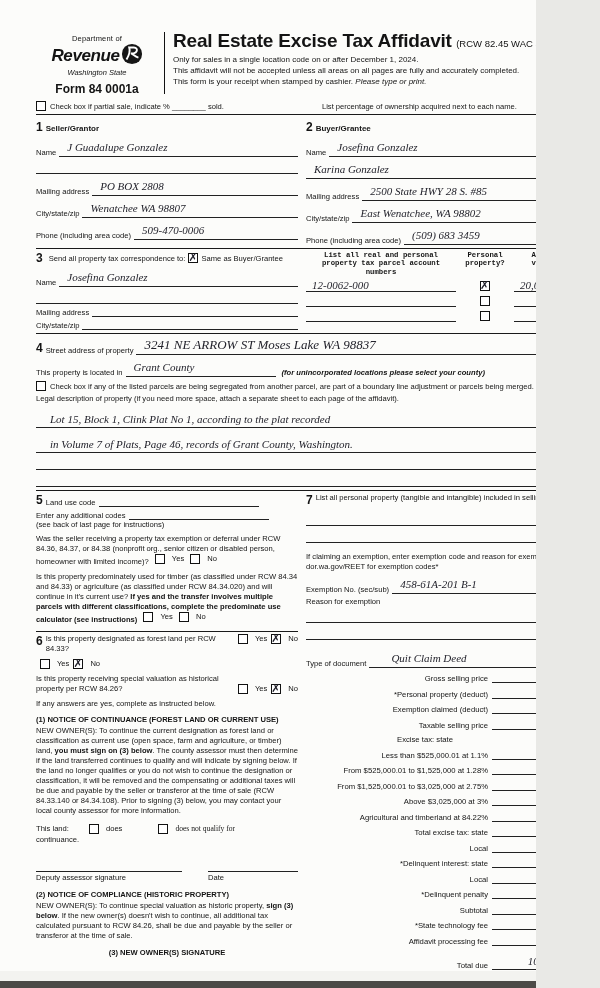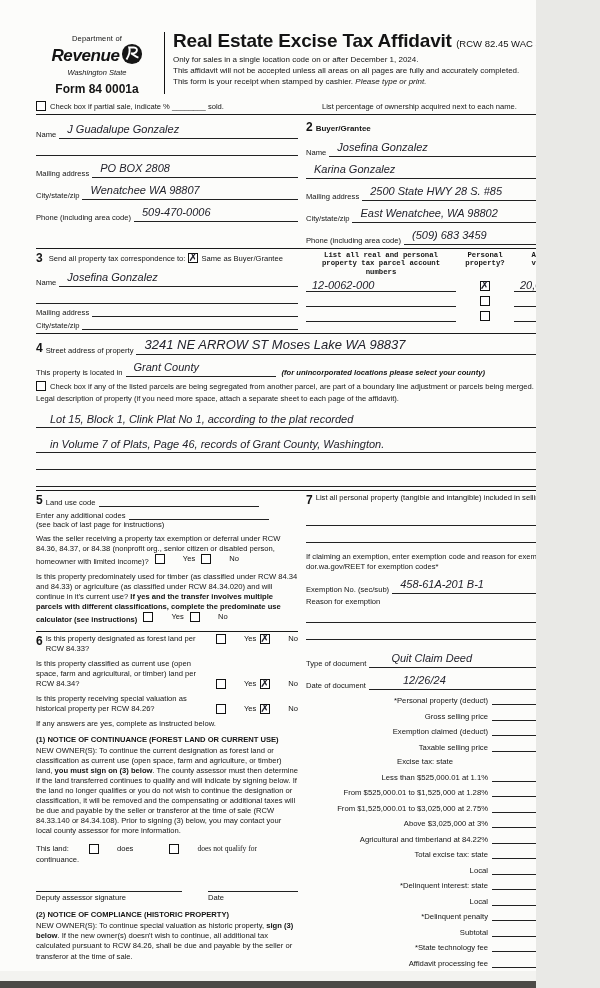--- a/index.html
+++ b/index.html
@@ -13,29 +13,29 @@
   .sep { border-top:1.3px solid #1a1a1a; margin:3px 0 2px 0; }
   .row { display:flex; }
   .col-l { width:262px; }
   .col-r { width:282px; margin-left:8px; }
   .secnum { font-size:12px; font-weight:bold; margin-right:3px; }
   .sectitle { font-size:8px; font-weight:bold; }
   .lbl { font-size:7.6px; white-space:nowrap; }
   .fieldrow { display:flex; align-items:flex-end; margin-top:3px; }
   .fill { flex:1; border-bottom:1px solid #222; min-height:9px; margin-left:3px; position:relative; }
   .blank { border-bottom:1px solid #222; min-height:10px; margin-top:6px; }
-  .hw { font-family:Liberation Sans, sans-serif; font-style:italic; color:#23232c;
+  .hw { font-family:Liberation Serif, serif; font-style:italic; color:#23232c;
         font-size:11px; line-height:1; white-space:nowrap; }
   .hw.sm { font-size:9.5px; }
   .fill .hw { position:relative; top:-1px; padding-left:8px; display:inline-block; }
   .cb { display:inline-block; width:8px; height:8px; border:1.1px solid #111;
         background:#fff; position:relative; flex:none; vertical-align:-1px; }
   .cb.checked::after { content:"✗"; position:absolute; left:-1px; top:-3px; font-size:11px;
         font-weight:bold; color:#20202a; font-family:"DejaVu Sans", sans-serif; }
-  .yn { display:inline-flex; align-items:center; gap:18px; font-size:7.6px; margin-left:4px; white-space:nowrap; }
+  .yn { display:inline-flex; align-items:center; gap:7px; font-size:7.6px; margin-left:4px; white-space:nowrap; }
   .para { font-size:7.6px; line-height:1.32; margin-top:5px; text-align:left; }
 
   
   .hdr { display:flex; }
   .logo { width:122px; text-align:center; padding-top:4px; }
   .logo .dept { font-size:7.5px; letter-spacing:.2px; }
   .logo .revline { display:flex; align-items:center; justify-content:center; gap:1px; }
   .logo .rev { font-size:17px; font-weight:bold; letter-spacing:-.4px;font-style:italic; }
   .logo .state { font-size:7.5px; font-style:italic; margin-top:-1px; }
   .logo .formno { font-size:12px; font-weight:bold; margin-top:5px; }
@@ -107,20 +107,21 @@
     <span class="cb"></span>
     <span>Check box if partial sale, indicate % ________ sold.</span>
     <span class="gap"></span>
     <span>List percentage of ownership acquired next to each name.</span>
   </div>
 
   <div class="sep"></div>
 
   <div class="row">
     <div class="col-l">
+      <div><span class="secnum">1</span><span class="sectitle">Seller/Grantor</span></div>
       <div class="fieldrow">
             <span class="lbl">Name</span>
             <span class="fill"><span class="hw">J Guadalupe Gonzalez</span></span>
           </div>
       <div class="blank"></div>
       <div class="fieldrow">
             <span class="lbl">Mailing address</span>
             <span class="fill"><span class="hw">PO BOX 2808</span></span>
           </div>
       <div class="fieldrow">
@@ -274,21 +275,20 @@
         <span class="yn">
               <span class="cb"></span>
               <span>Yes</span>
             </span>
         <span class="yn">
               <span class="cb checked"></span>
               <span>No</span>
             </span>
       </div>
       <div class="para" style="display:flex;">
-        <span style="flex:1;">Is this property classified as current use (open space, farm and agricultural, or timber) land per RCW 84.34?</span>
         <span class="yn" style="align-self:flex-end;">
               <span class="cb"></span>
               <span>Yes</span>
             </span>
         <span class="yn" style="align-self:flex-end;">
               <span class="cb checked"></span>
               <span>No</span>
             </span>
       </div>
       <div class="para" style="display:flex;">
@@ -359,31 +359,27 @@
             <span class="lbl">Exemption No. (sec/sub)</span>
             <span class="fill"><span class="hw">458-61A-201 B-1</span></span>
           </div>
       <div class="lbl" style="margin-top:3px;">Reason for exemption</div>
       <div class="blank"></div>
       <div class="blank"></div>
       <div class="fieldrow" style="margin-top:9px;">
             <span class="lbl">Type of document</span>
             <span class="fill"><span class="hw" style="padding-left:22px;">Quit Claim Deed</span></span>
           </div>
-      <div class="fieldrow">
-            <span class="lbl">Date of document</span>
-            <span class="fill"><span class="hw" style="padding-left:34px;">12/26/24</span></span>
-          </div>
-
+
+      <div class="taxrow">
+            <span class="tlabel">Gross selling price</span>
+            <span class="tline"><span class="hw sm"></span></span>
+          </div>
       <div class="taxrow">
             <span class="tlabel">*Personal property (deduct)</span>
-            <span class="tline"><span class="hw sm"></span></span>
-          </div>
-      <div class="taxrow">
-            <span class="tlabel">Gross selling price</span>
             <span class="tline"><span class="hw sm"></span></span>
           </div>
       <div class="taxrow">
             <span class="tlabel">Exemption claimed (deduct)</span>
             <span class="tline"><span class="hw sm"></span></span>
           </div>
       <div class="taxrow">
             <span class="tlabel">Taxable selling price</span>
             <span class="tline"><span class="hw sm"></span></span>
           </div>

